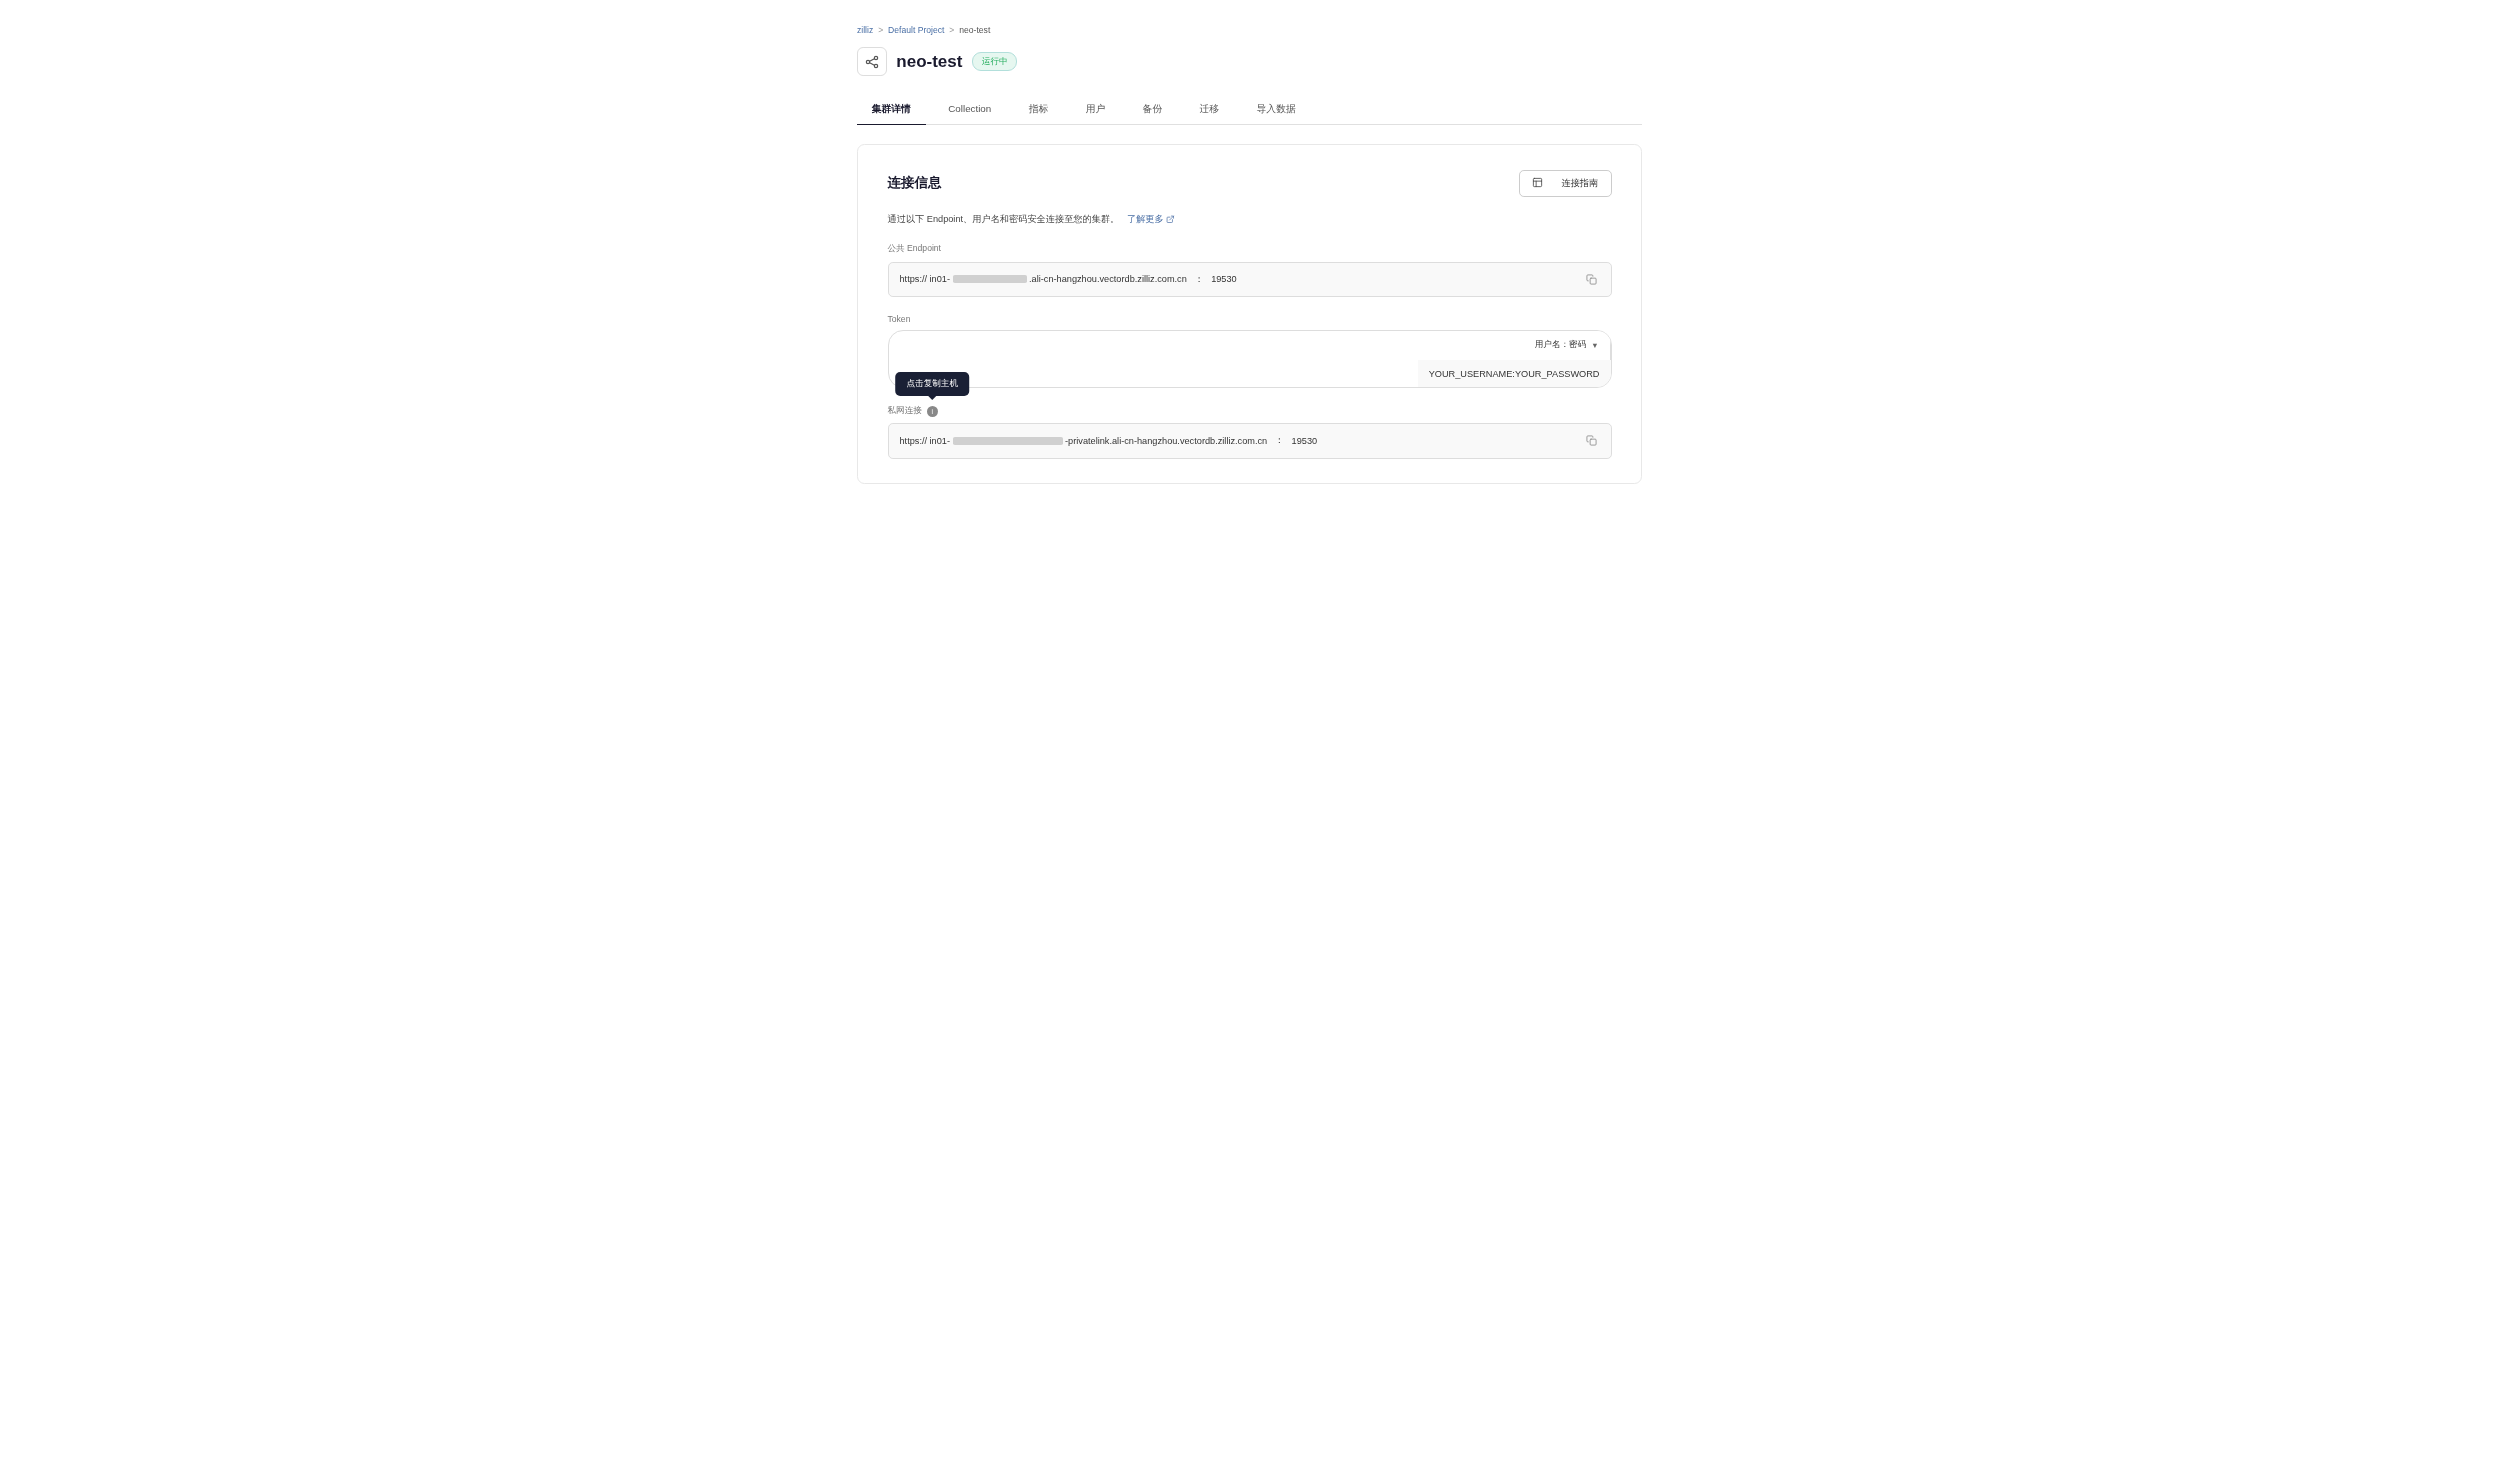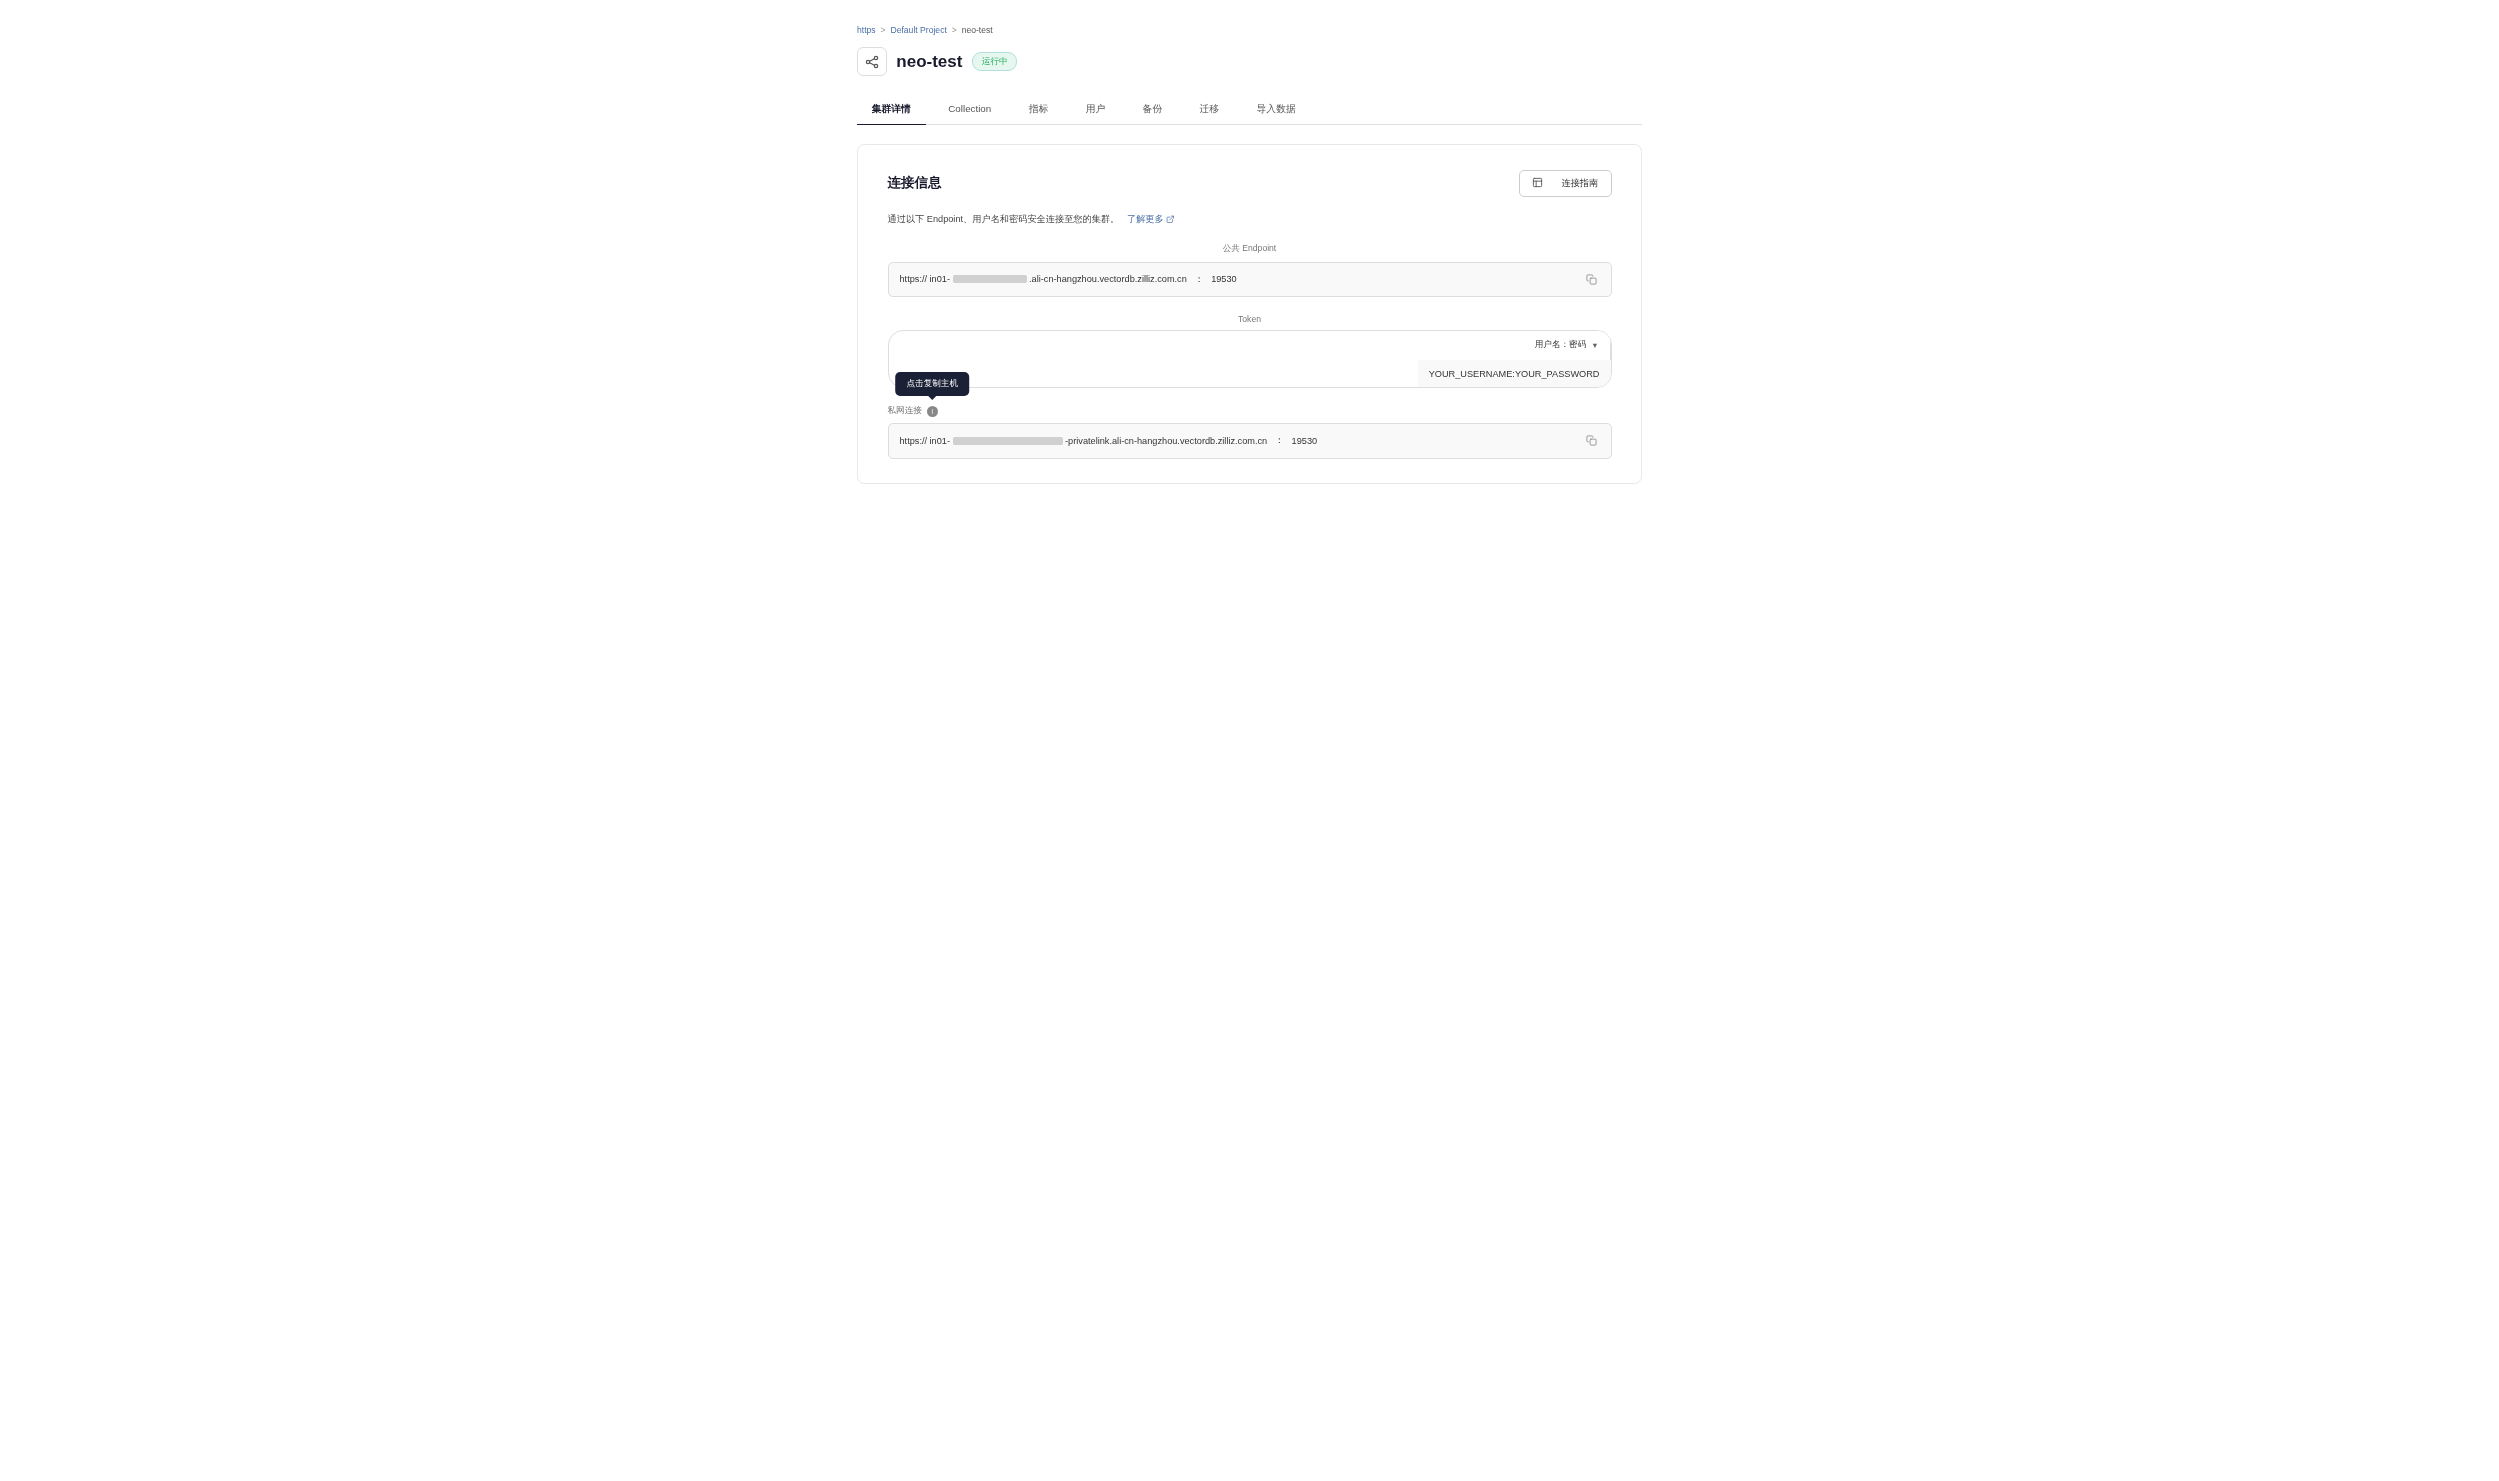--- a/index.html
+++ b/index.html
@@ -129,21 +129,20 @@
       align-items: center;
       gap: 2.5px;
     }
     .field-section {
       margin-bottom: 17px;
     }
     .field-label {
       font-size: 8.6px;
       color: #777;
       margin-bottom: 6.1px;
-      text-align: center;
     }
     .input-row {
       display: flex;
       align-items: center;
       border: 0.9px solid #ddd;
       border-radius: 4.9px;
       padding: 8.6px 11px;
       background: #f9f9f9;
       font-size: 9.2px;
       color: #333;
@@ -271,21 +270,21 @@
       font-size: 7.4px;
       color: #666;
     }
   </style>
 </head>
 <body>
 
 <div class="page-container">
 
   <nav class="breadcrumb">
-    <span class="breadcrumb-item">https</span>
+    <span class="breadcrumb-item">zilliz</span>
     <span class="breadcrumb-separator">&gt;</span>
     <span class="breadcrumb-item">Default Project</span>
     <span class="breadcrumb-separator">&gt;</span>
     <span class="breadcrumb-item">neo-test</span>
   </nav>
 
   <div class="page-header">
     <div class="cluster-icon">
 
       <svg width="16" height="16" viewBox="0 0 24 24" fill="none" stroke="#555" stroke-width="1.8" stroke-linecap="round" stroke-linejoin="round">

